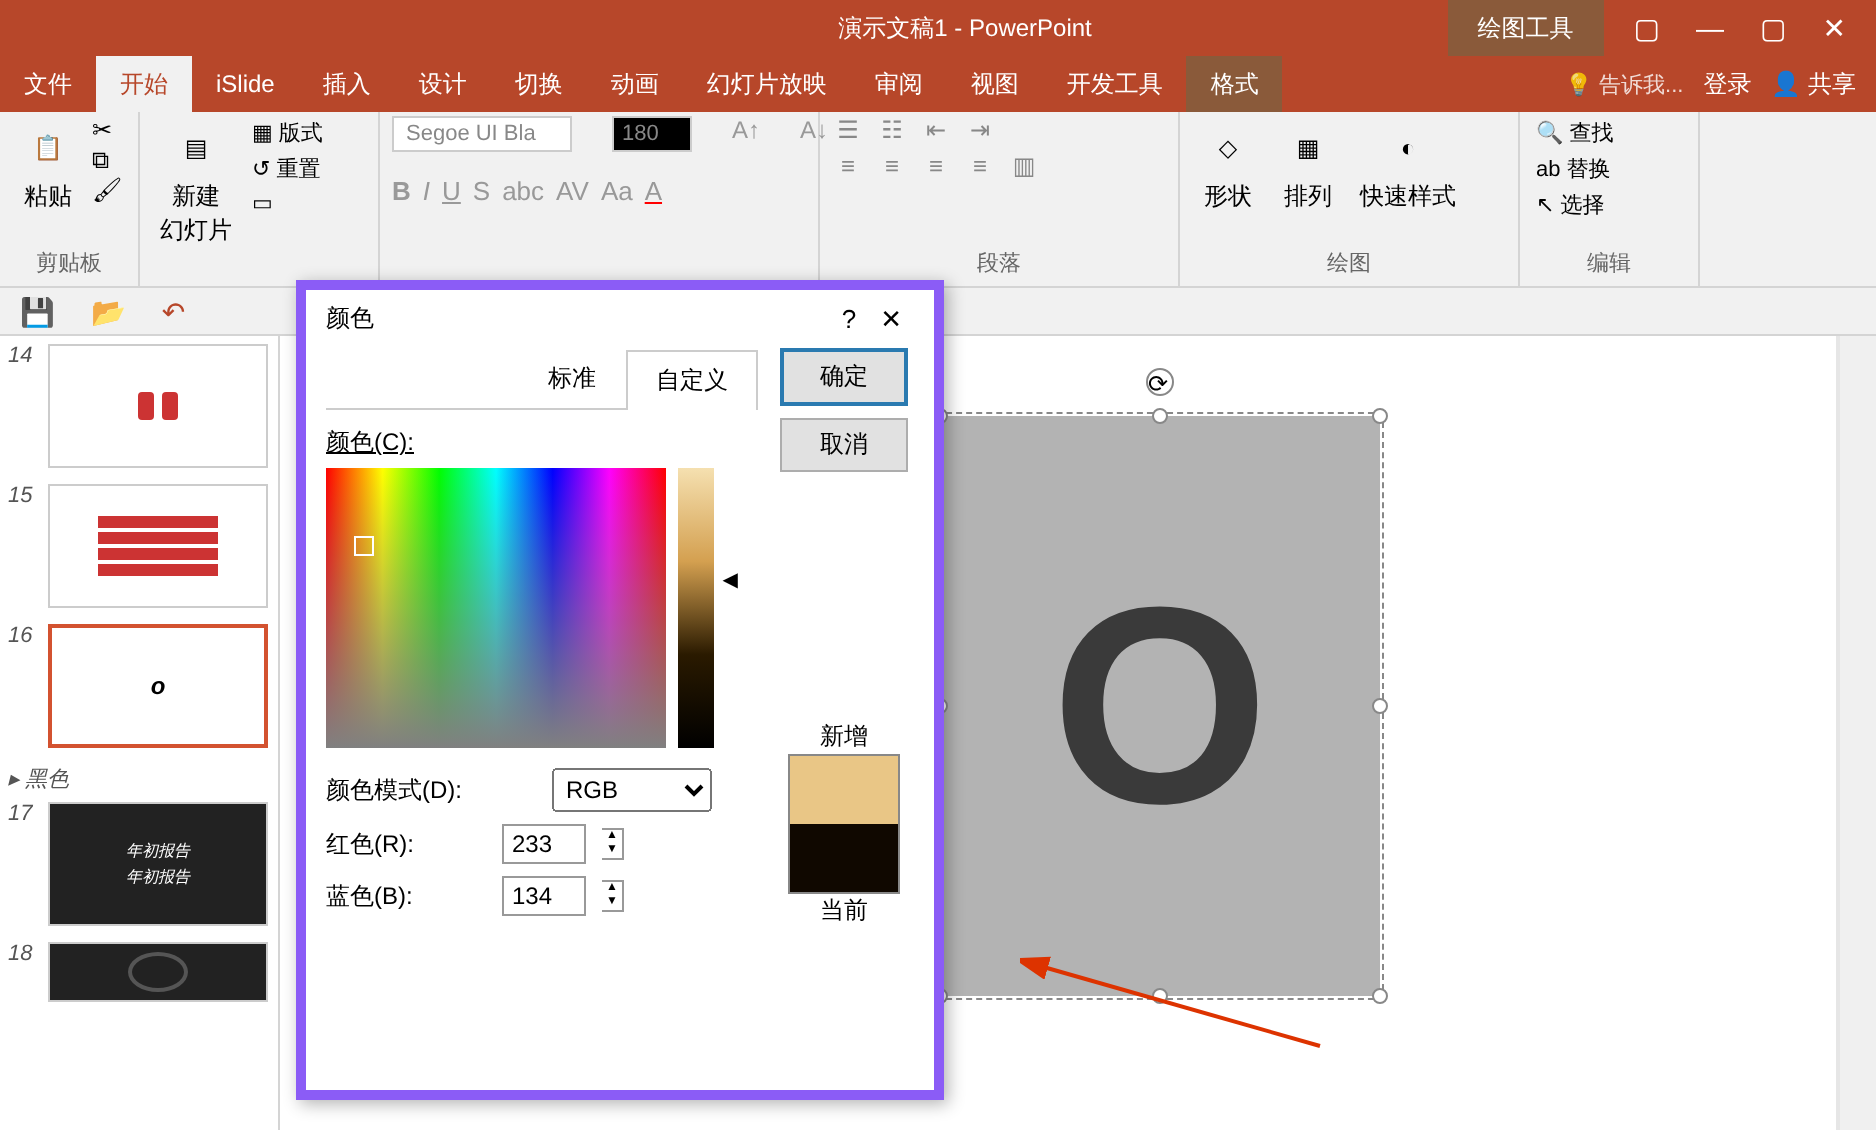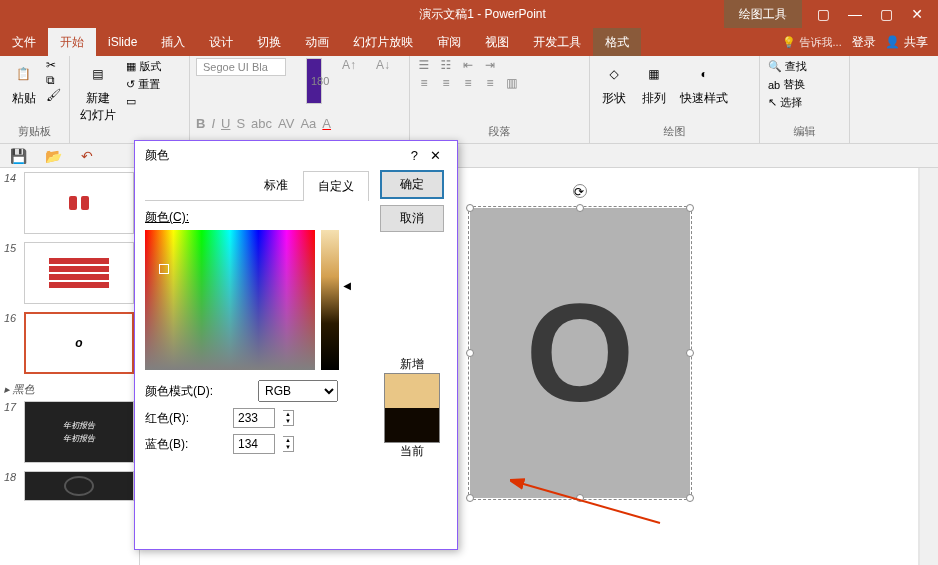--- a/index.html
+++ b/index.html
@@ -24,21 +24,21 @@
 .ribbon { background: #f1f1f1; height: 88px; border-bottom: 1px solid #d4d4d4; display: flex; }
 .ribbon-group { border-right: 1px solid #d4d4d4; padding: 2px 6px; display: flex; flex-direction: column; }
 .group-body { flex: 1; display: flex; align-items: flex-start; gap: 4px; }
 .group-label { text-align: center; color: #666; font-size: 11px; padding-bottom: 2px; }
 .big-btn { display: flex; flex-direction: column; align-items: center; gap: 2px; padding: 2px 4px; cursor: pointer; }
 .big-btn .icon { width: 28px; height: 28px; display: flex; align-items: center; justify-content: center; }
 .small-btns { display: flex; flex-direction: column; gap: 1px; }
 .small-btn { display: flex; align-items: center; gap: 3px; font-size: 11px; cursor: pointer; padding: 1px 2px; }
 .font-row { display: flex; gap: 20px; align-items: flex-start; }
 .font-name { border: 1px solid #ccc; background: #fff; padding: 2px 6px; width: 90px; font-size: 11px; color: #888; }
-.font-size { border: 1px solid #ccc; background: #4c1d95; padding: 16px 4px; width: 16px; font-size: 11px; color: #888; }
+.font-size { border: 1px solid #ccc; background: #000000; padding: 2px 4px; width: 40px; font-size: 11px; color: #888; }
 .font-btns { display: flex; gap: 6px; margin-top: 6px; color: #999; }
 .font-btns span { font-size: 13px; cursor: pointer; }
 .para-grid { display: flex; flex-direction: column; gap: 4px; color: #888; }
 .para-row { display: flex; gap: 6px; }
 .para-row span { width: 16px; text-align: center; cursor: pointer; }
 
 
 .qat { background: #f1f1f1; height: 24px; display: flex; align-items: center; gap: 18px; padding: 0 10px; border-bottom: 1px solid #d4d4d4; }
 .qat span { color: #b7472a; cursor: pointer; font-size: 14px; }
 
@@ -57,21 +57,21 @@
 .text-box { position: absolute; left: 330px; top: 40px; width: 220px; height: 290px; background: #b3b3b3; display: flex; align-items: center; justify-content: center; }
 .text-box::before { content: ""; position: absolute; inset: -2px; border: 1px dashed #888; pointer-events: none; }
 .big-o { font-family: "Segoe UI Black", sans-serif; font-size: 140px; color: #3a3a3a; font-weight: 900; }
 .handle { position: absolute; width: 8px; height: 8px; background: #fff; border: 1px solid #888; border-radius: 50%; }
 .rotate-handle { position: absolute; left: 50%; top: -24px; transform: translateX(-50%); width: 14px; height: 14px; border: 1px solid #888; border-radius: 50%; background: #fff; }
 .arrow-annotation { position: absolute; left: 370px; top: 310px; width: 160px; height: 50px; pointer-events:none;}
 
 .scroll-v { position: absolute; right: 0; top: 0; bottom: 0; width: 18px; background: #f0f0f0; }
 
 
-.color-dialog { position: absolute; left: 134px; top: 140px; width: 324px; height: 410px; background: #fff; border: 1px solid #8b5cf6; box-shadow: 2px 2px 8px rgba(0,0,0,0.3); z-index: 100; }
+.color-dialog { position: absolute; left: 148px; top: 140px; width: 324px; height: 410px; background: #fff; border: 5px solid #8b5cf6; box-shadow: 2px 2px 8px rgba(0,0,0,0.3); z-index: 100; }
 .dlg-title { display: flex; align-items: center; padding: 6px 10px; font-size: 12px; }
 .dlg-title .spacer { flex: 1; }
 .dlg-title .help, .dlg-title .close { cursor: pointer; padding: 0 6px; font-size: 13px; }
 .dlg-body { display: flex; padding: 0 10px 10px 10px; gap: 8px; }
 .dlg-left { flex: 1; }
 .dlg-tabs { display: flex; border-bottom: 1px solid #ccc; margin-bottom: 8px; justify-content: flex-end; }
 .dlg-tab { padding: 6px 14px; cursor: pointer; border: 1px solid transparent; border-bottom: none; font-size: 12px; }
 .dlg-tab.active { border-color: #ccc; background: #fff; position: relative; top: 1px; }
 .color-label { font-size: 12px; margin-bottom: 4px; text-decoration: underline; }
 .color-area { display: flex; gap: 6px; margin-bottom: 10px; }

